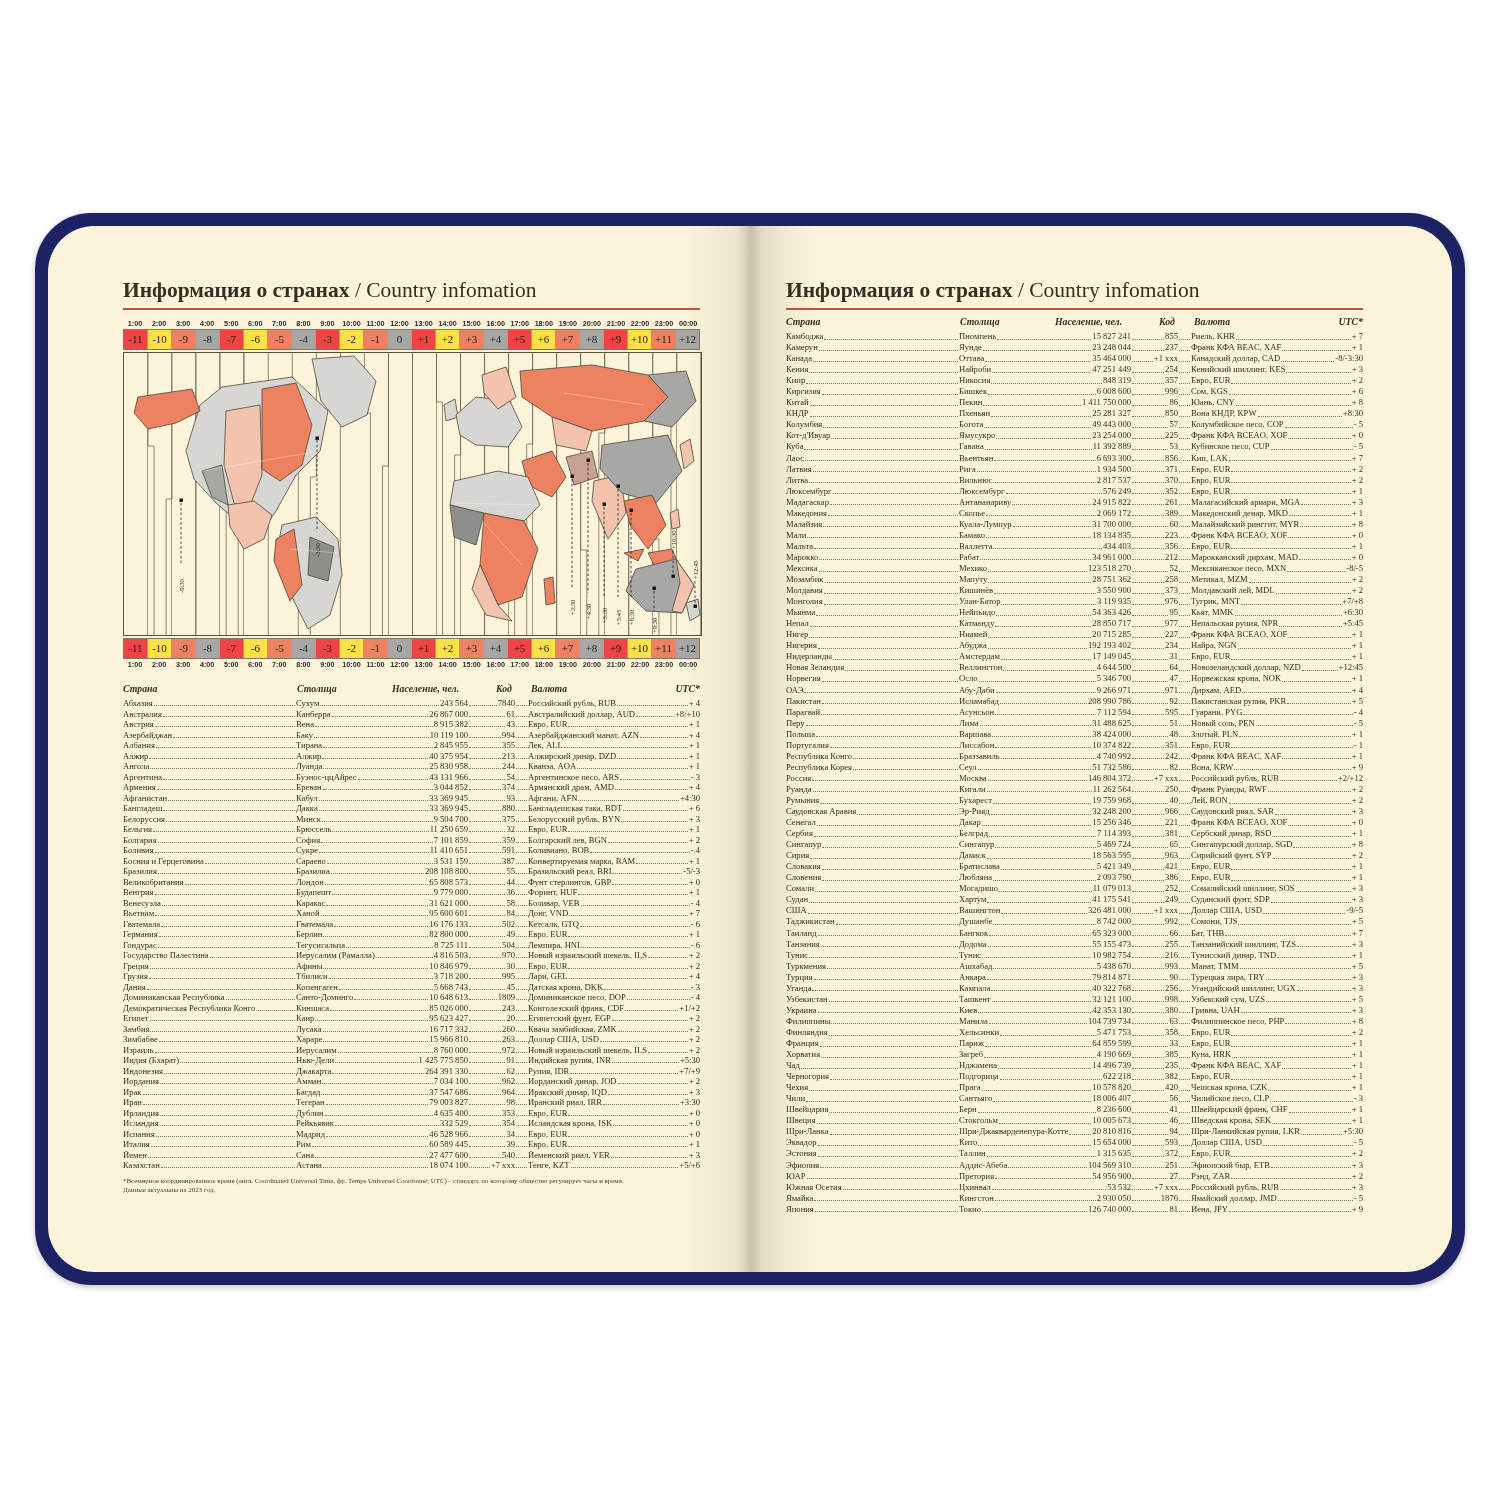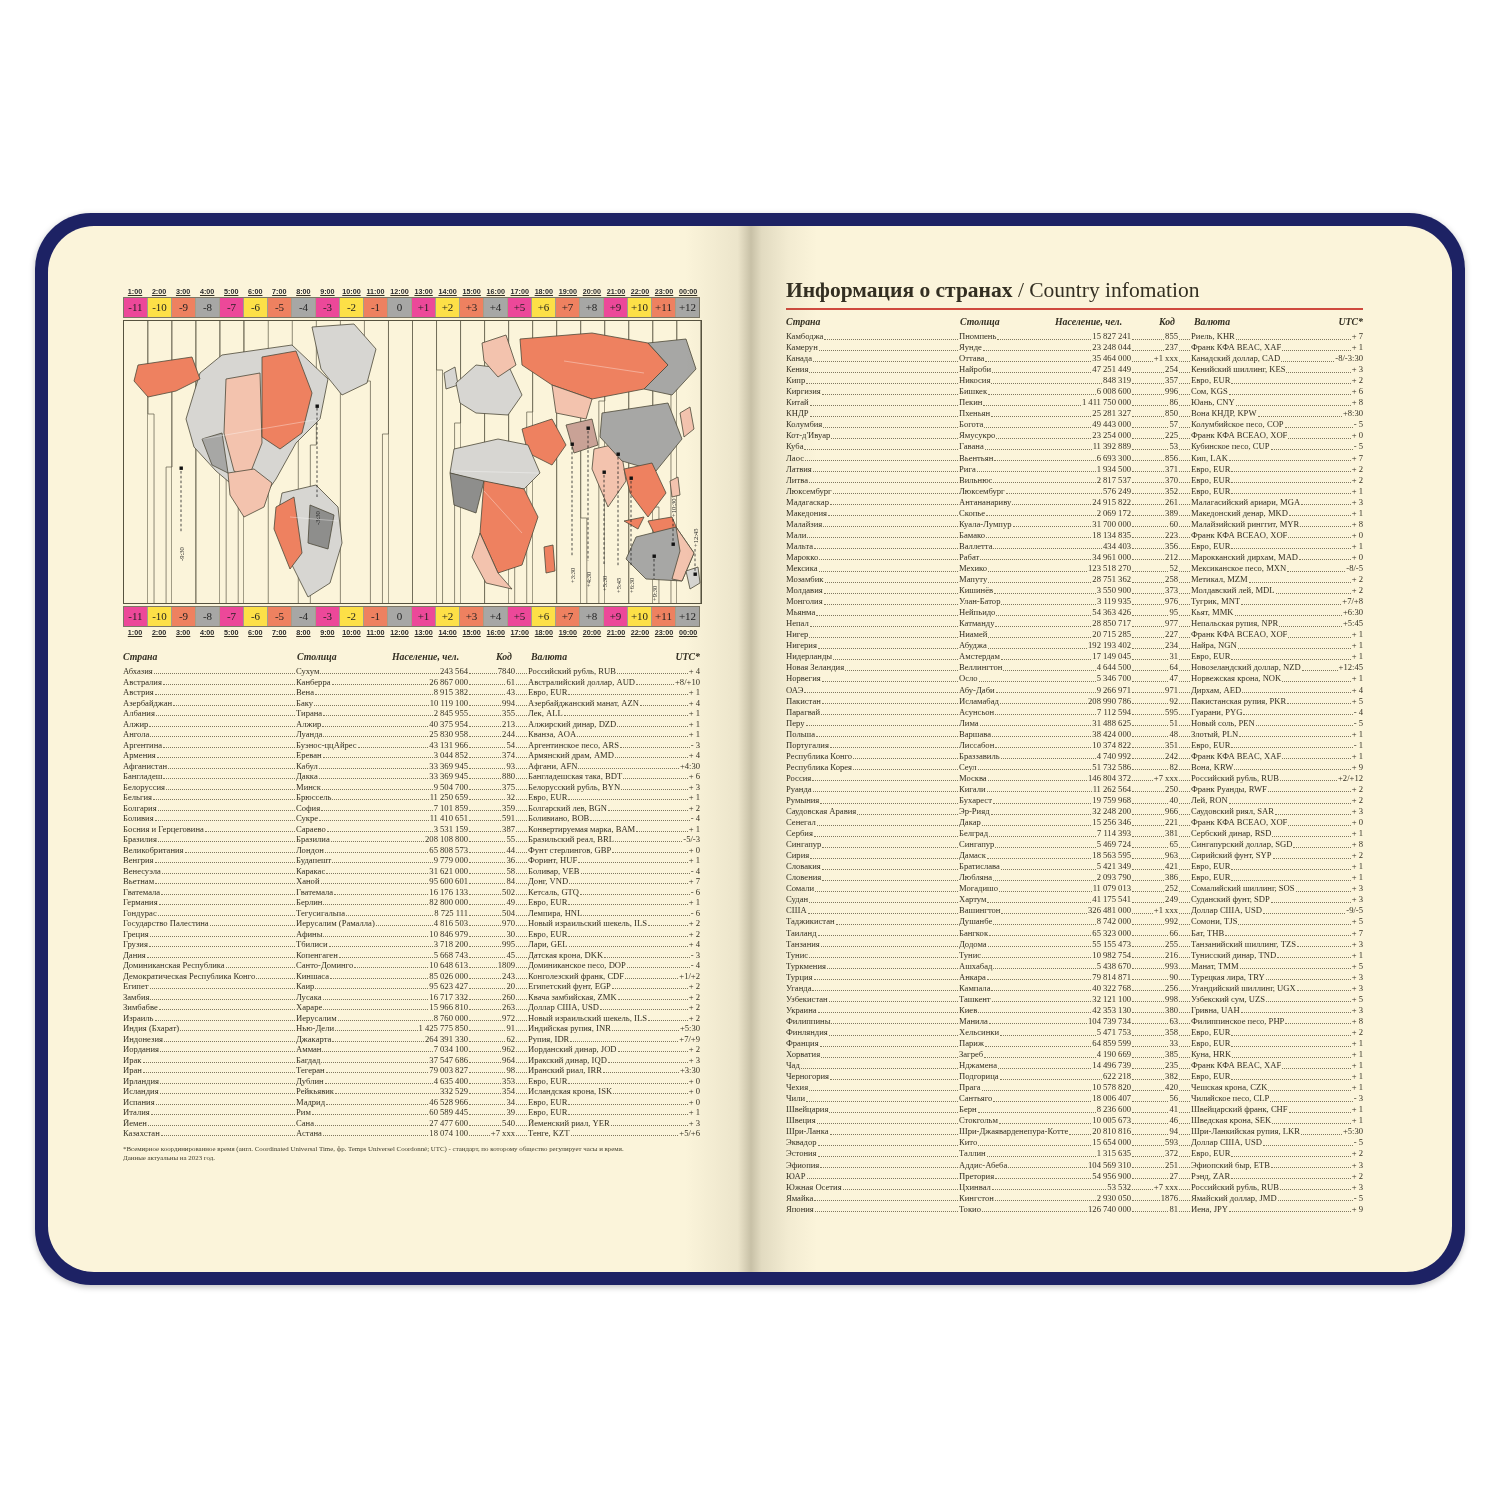--- a/index.html
+++ b/index.html
@@ -14,28 +14,28 @@
   .content{position:absolute;top:52px;width:577px;color:#332f22;}
   .content.left-page{left:75px;}
   .content.right-page{left:738px;}
 
   .title{font-size:21.5px;line-height:24px;border-bottom:2px solid #cf4a3e;padding-bottom:6px;white-space:nowrap;}
   .title .ru{font-weight:bold;}
   .title .en{font-weight:normal;}
 
   .tzbar{margin-top:8px;}
   .tzbar.bottom{margin-top:2px;}
-  .tz-times{display:flex;height:11px;text-decoration:underline;}
+  .tz-times{display:flex;height:11px;}
   .tz-time{flex:1;text-align:center;font-family:"Liberation Sans",sans-serif;
     font-weight:bold;font-size:7.2px;line-height:11px;color:#2b2b2b;}
   .tz-cells{display:flex;height:21px;border:1px solid #7c7766;box-sizing:border-box;}
   .tz-cell{flex:1;text-align:center;font-size:11px;line-height:19px;
     border-right:1px solid #a39e8a;color:#1f1f1f;}
   .tz-cell:last-child{border-right:none;}
-  .c-lg{background:#ec4899;}
+  .c-lg{background:#ef4444;}
   .c-pk{background:#fde047;}
   .c-sa{background:#ee8160;}
   .c-gy{background:#a7a7a5;}
 
   .map{display:block;margin-top:2px;border:1px solid #56523f;
     background:
       repeating-linear-gradient(90deg, rgba(0,0,0,0) 0px, rgba(0,0,0,0) 23.3px, rgba(86,82,63,.55) 23.3px, rgba(86,82,63,.55) 24.05px),
       #fbf4da;}
 
   .thead{position:relative;height:13px;margin-top:12px;font-weight:bold;font-size:9.8px;}
@@ -57,20 +57,23 @@
 
   .footnote{margin-top:5px;font-size:6.9px;line-height:9px;color:#45412f;}
 </style>
 </head>
 <body>
 
 <div class="notebook">
   <div class="pages">
 
     <div class="content left-page">
+      <div class="title">
+        <span class="ru">Информация о странах</span><span class="en"> / </span><span class="en">Country infomation</span>
+      </div>
 
       <div class="tzbar top">
         <div class="tz-times">
             <span class="tz-time">1:00</span>
             <span class="tz-time">2:00</span>
             <span class="tz-time">3:00</span>
             <span class="tz-time">4:00</span>
             <span class="tz-time">5:00</span>
             <span class="tz-time">6:00</span>
             <span class="tz-time">7:00</span>

